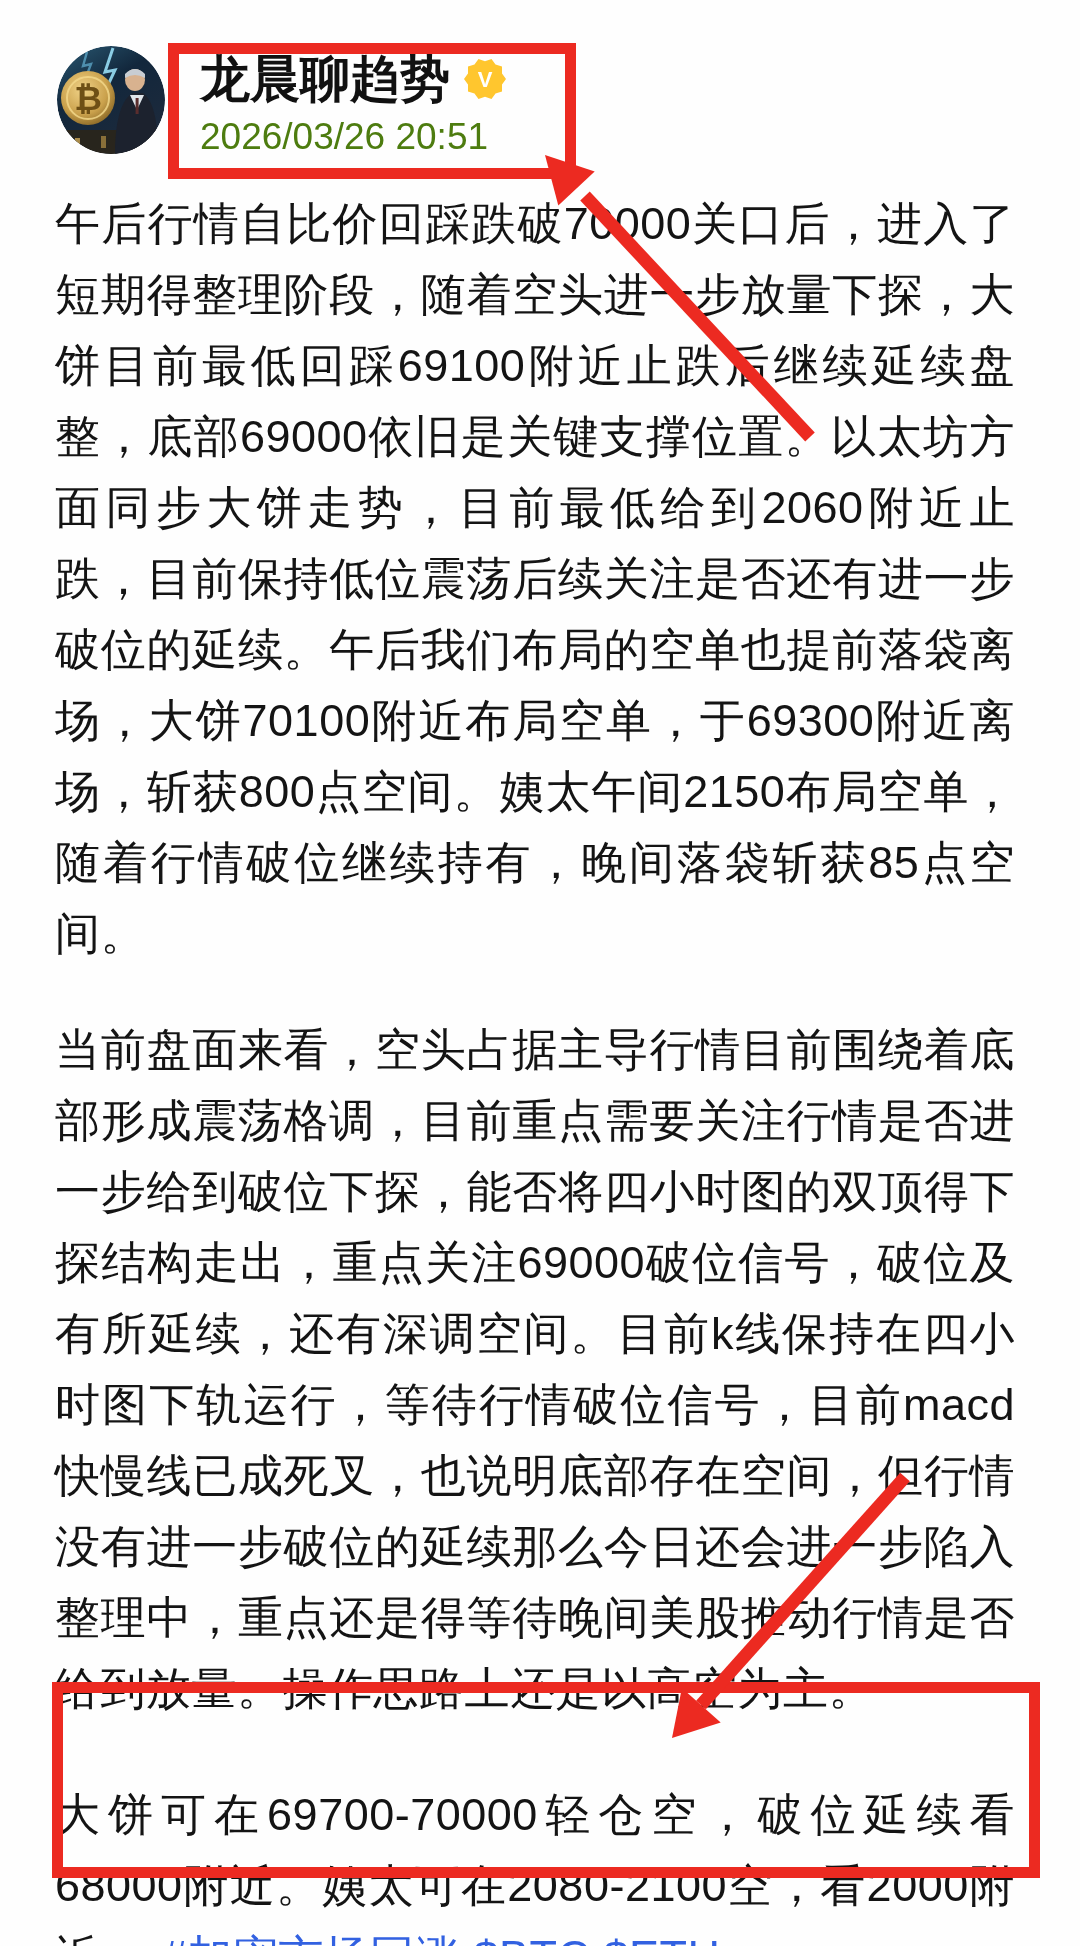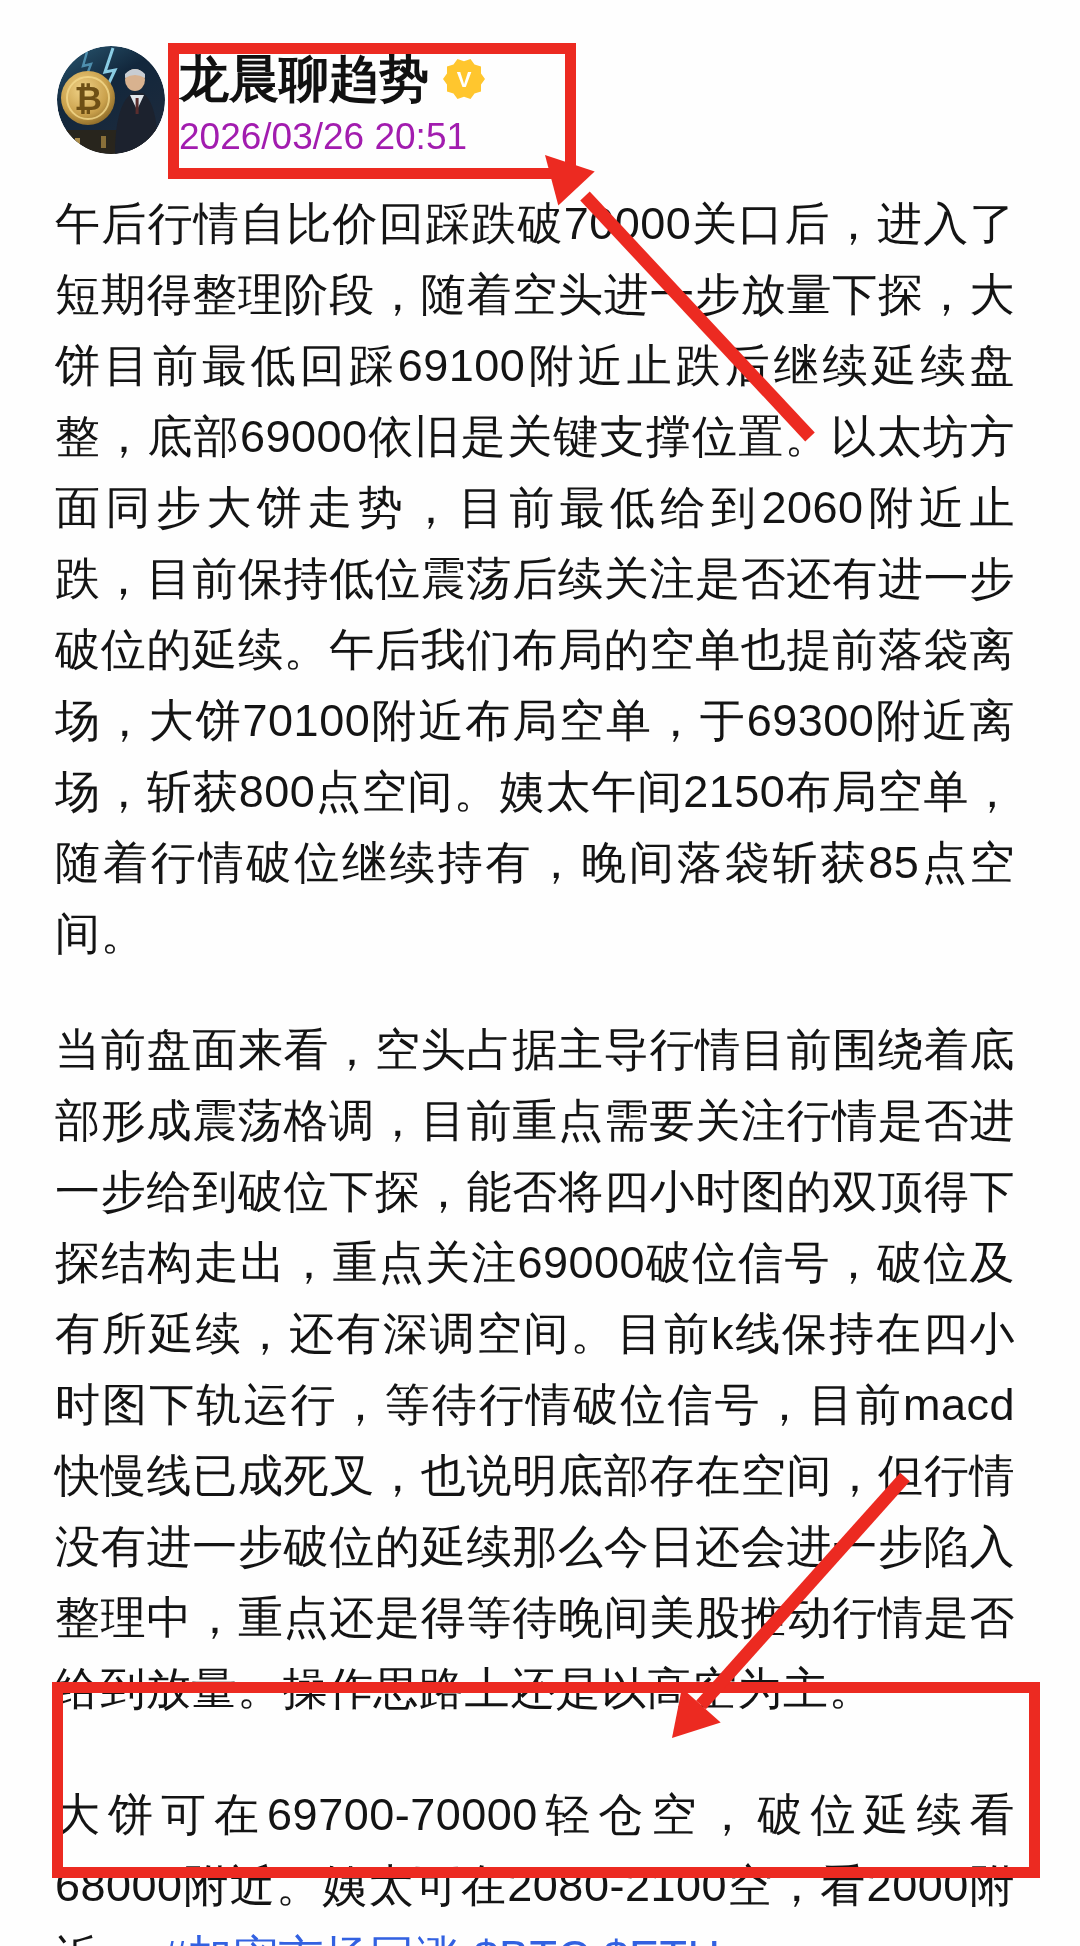--- a/index.html
+++ b/index.html
@@ -4,25 +4,25 @@
 <style>
   html,body{margin:0;padding:0;background:#ffffff;}
   body{width:1080px;height:1946px;overflow:hidden;
        font-family:"Liberation Sans","DejaVu Sans",sans-serif;}
   .post{position:relative;width:1080px;height:1946px;background:#fefefe;}
 
   
   .header{display:flex;align-items:flex-start;padding:46px 0 0 57px;}
   .avatar{width:108px;height:108px;border-radius:50%;overflow:hidden;flex:0 0 auto;cursor:pointer;}
   .avatar svg{display:block;}
-  .author-block{margin-left:14px;padding-top:6px;}
+  .author-block{margin-left:35px;padding-top:6px;}
   .author-line{display:flex;align-items:center;gap:14px;}
   .author-name{font-size:50px;font-weight:700;color:#111;line-height:54px;cursor:pointer;}
   .badge{width:42px;height:42px;flex:0 0 auto;}
-  .timestamp{font-size:37px;color:#a21caf;margin-top:10px;line-height:42px;}
+  .timestamp{font-size:37px;color:#4d7c0f;margin-top:10px;line-height:42px;}
 
   
   .body{margin:30px 0 0 0;padding:0 65px 0 55px;width:960px;}
   .para{margin:0;font-size:45px;line-height:71px;color:#141414;
         text-align:justify;letter-spacing:0.5px;}
   .para.p1{margin-bottom:45px;}
   .para.p2{margin-bottom:55px;}
   .taglink{color:#3261e1;text-decoration:none;margin-left:16px;cursor:pointer;}
 
   

